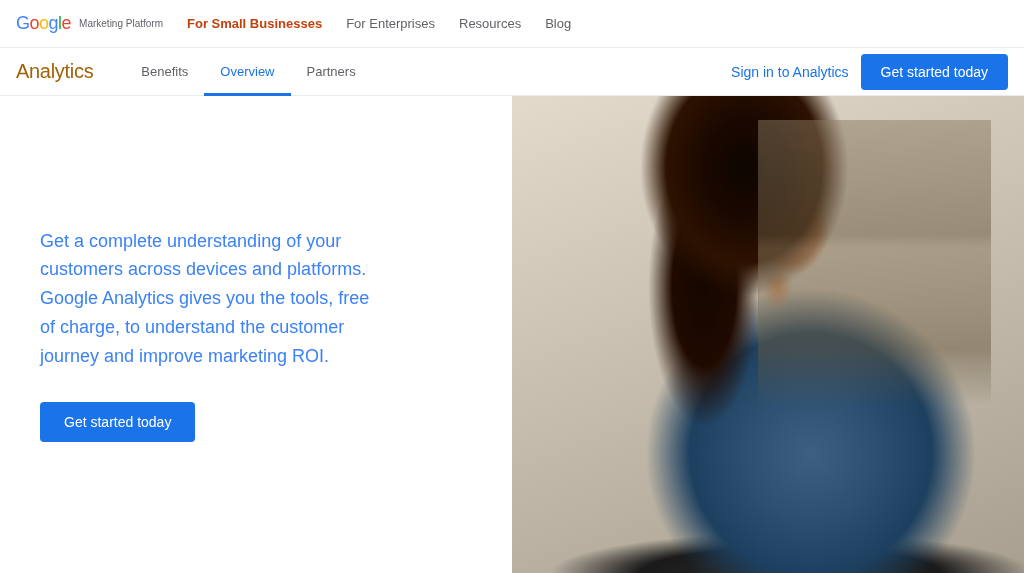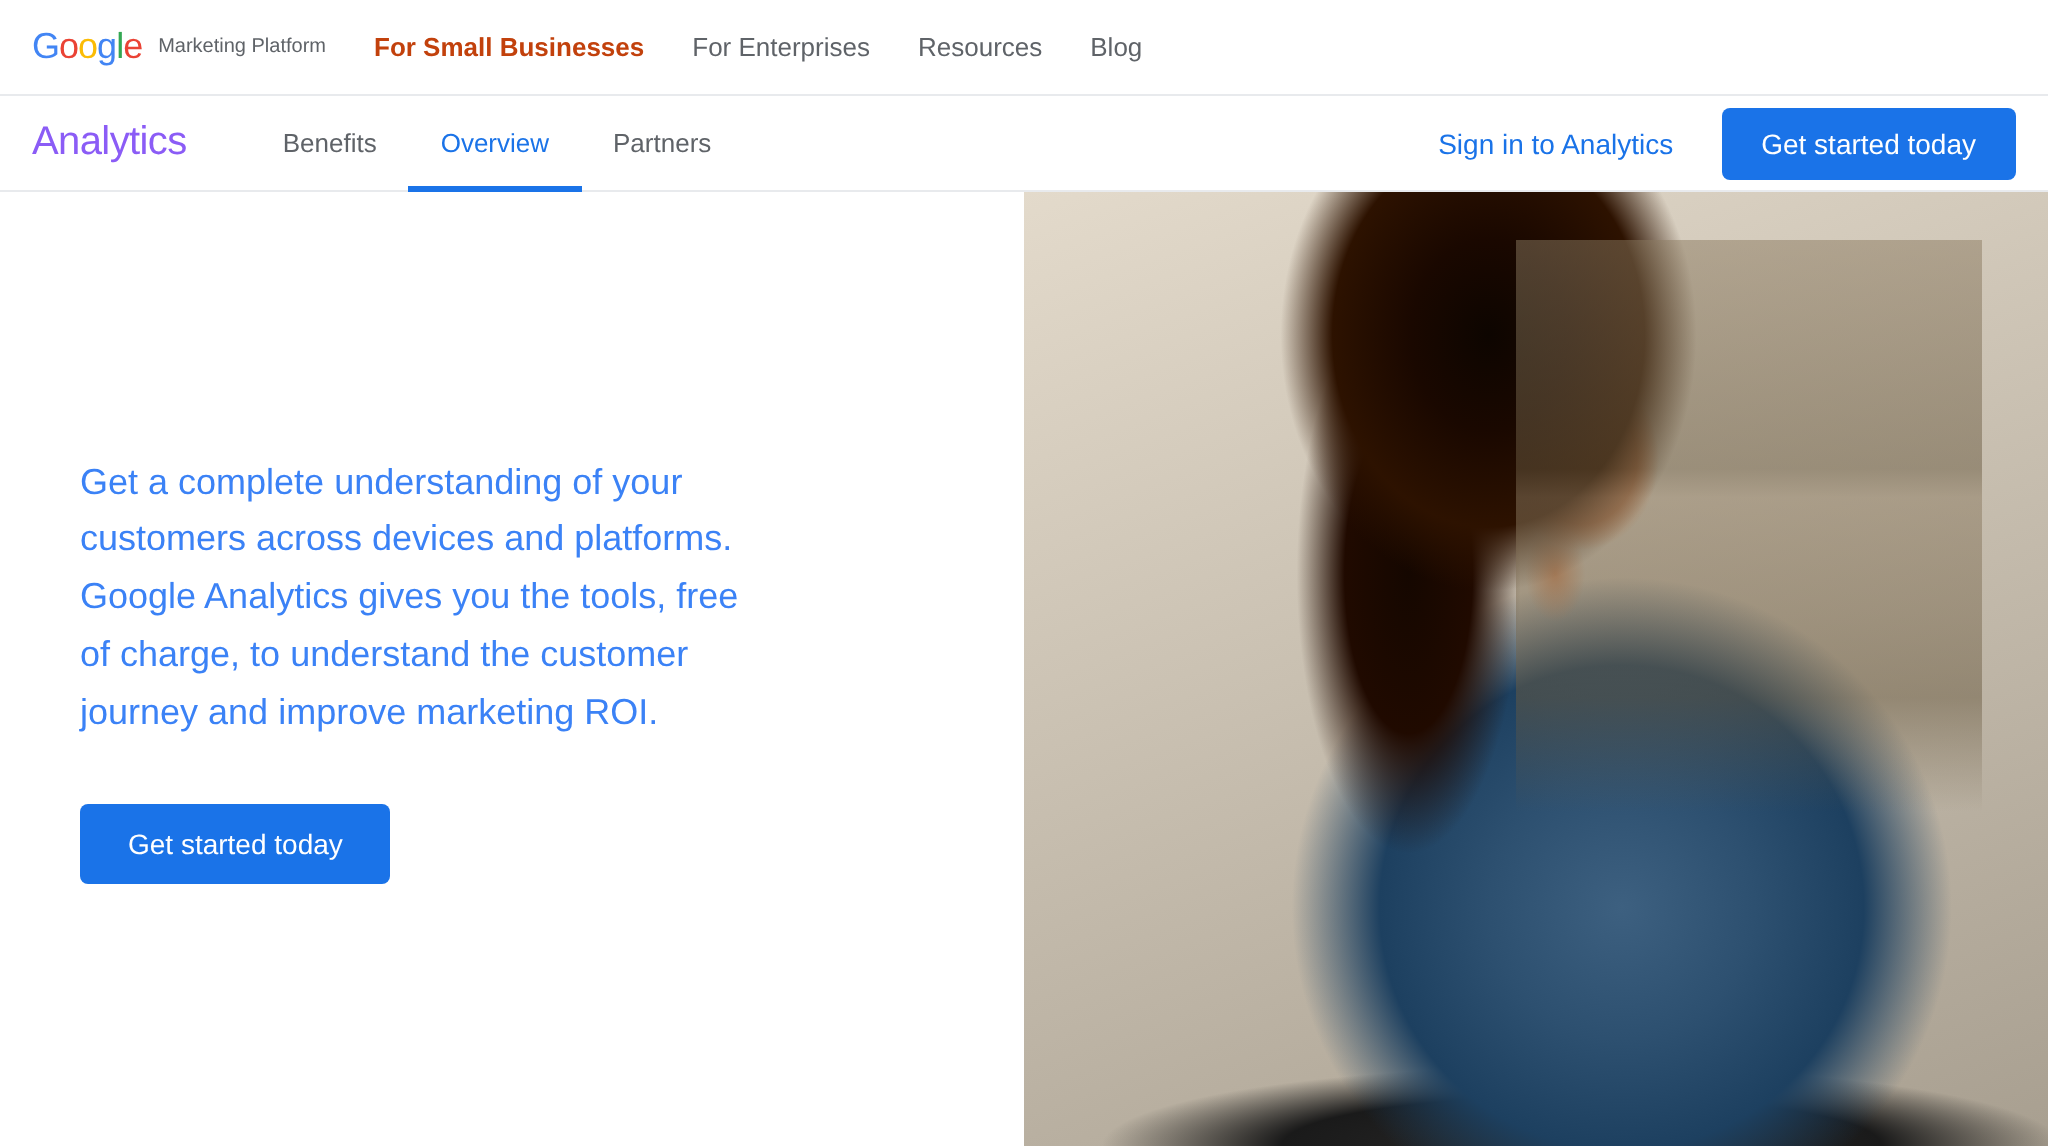--- a/index.html
+++ b/index.html
@@ -81,21 +81,21 @@
     .sub-nav {
       display: flex;
       align-items: center;
       padding: 0 16px;
       height: 48px;
       border-bottom: 1px solid #e8eaed;
       position: relative;
     }
     .analytics-brand {
       font-size: 20px;
-      color: #8b5cf6;
+      color: #a16207;
       font-weight: 400;
       margin-right: 32px;
       letter-spacing: -0.3px;
     }
     .sub-nav-tabs {
       display: flex;
       align-items: center;
       gap: 0;
       flex: 1;
     }
@@ -117,21 +117,21 @@
       content: '';
       position: absolute;
       bottom: 0;
       left: 0;
       right: 0;
       height: 3px;
       background: #1a73e8;
     }
     .sub-nav-right {
       display: flex;
-      gap: 24px;
+      gap: 12px;
     }
     .btn-sign-in {
       background: none;
       border: none;
       color: #1a73e8;
       font-size: 14px;
       cursor: pointer;
       font-weight: 500;
     }
     .btn-get-started {

